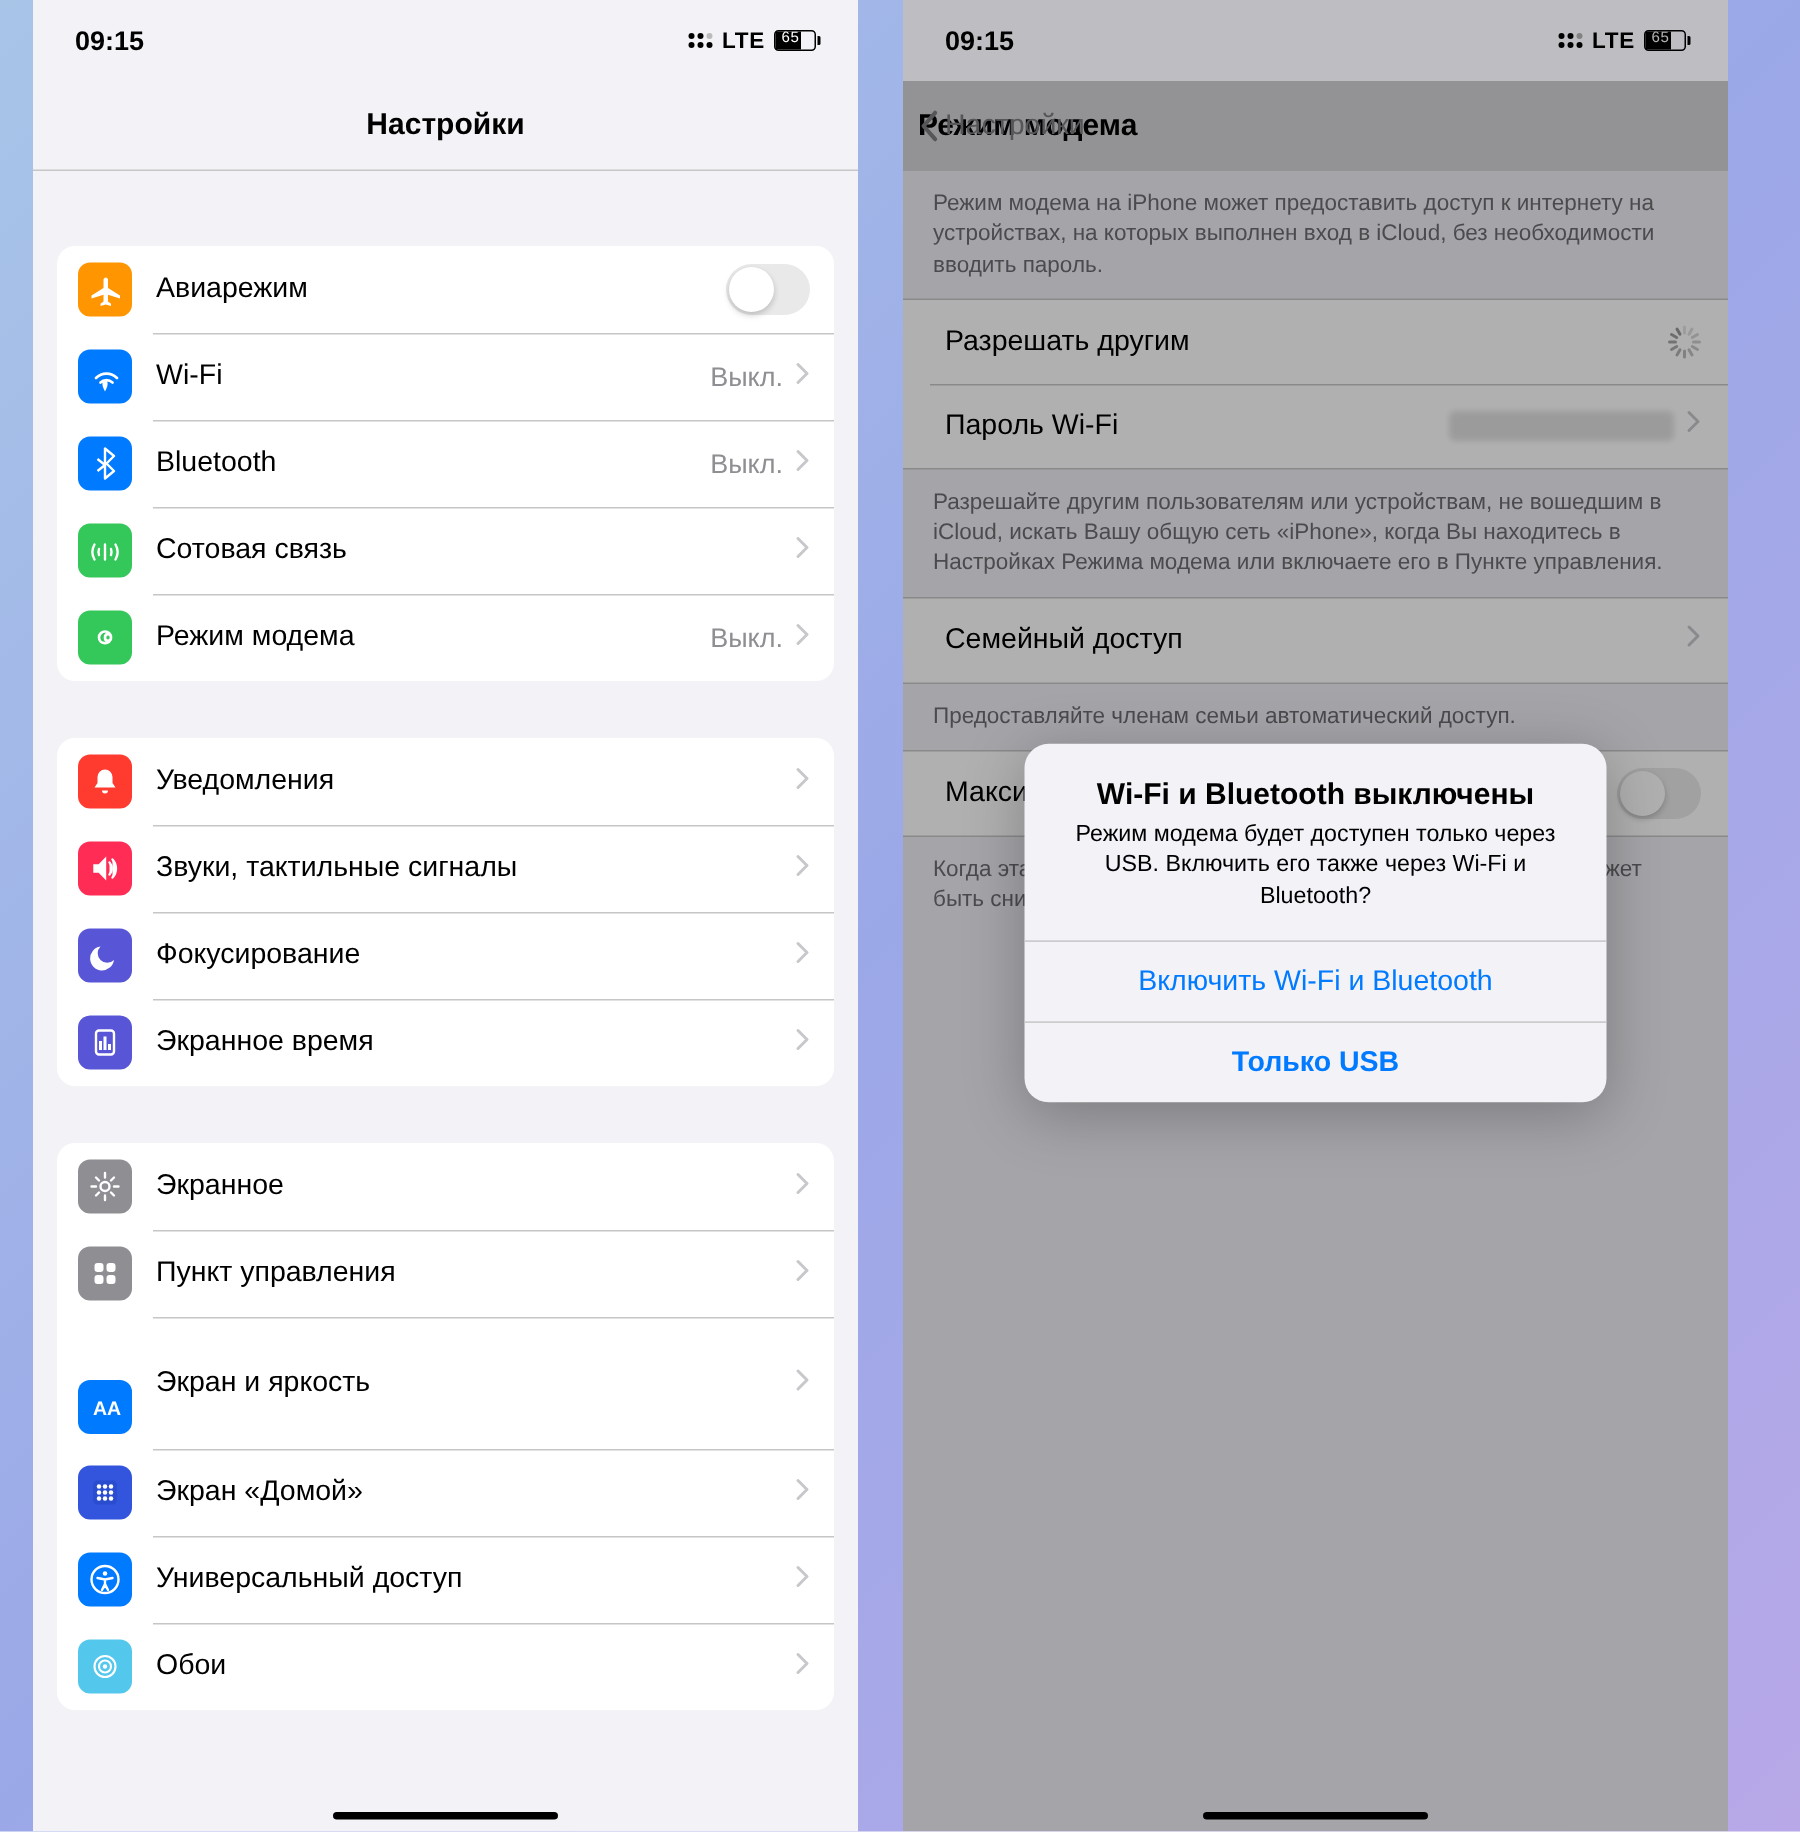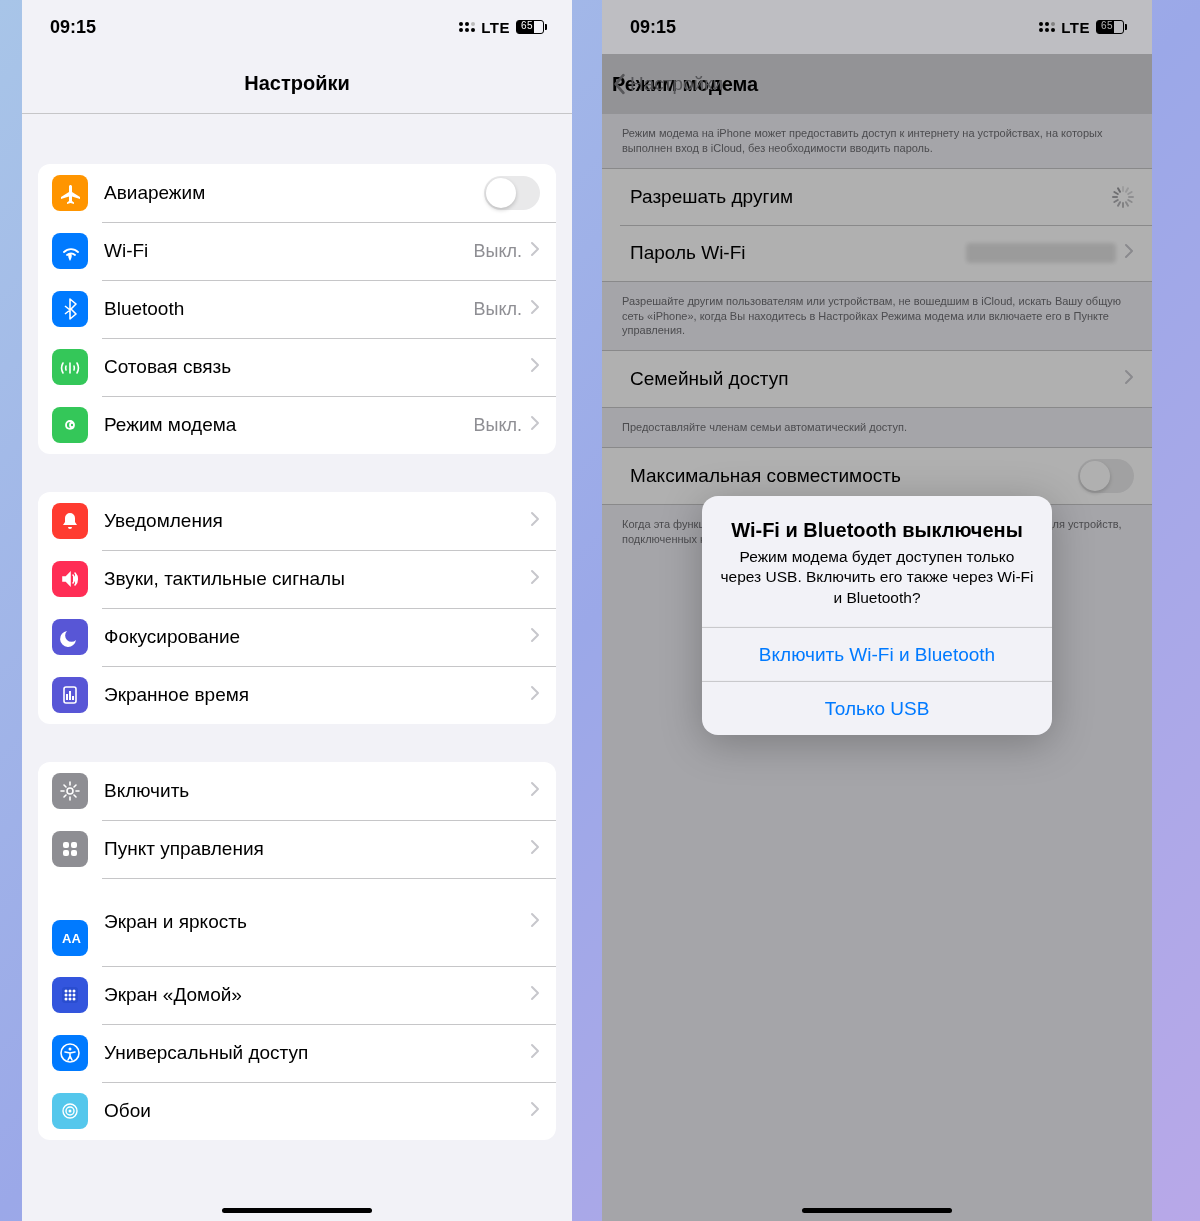--- a/index.html
+++ b/index.html
@@ -29,35 +29,35 @@
 .row + .row::before { content:""; position:absolute; left:64px; right:0; top:0; height:0.5px; background:#c6c6c8; }
 .icon { width:36px; height:36px; border-radius:8px; display:flex; align-items:center; justify-content:center; margin-right:16px; flex-shrink:0; }
 .icon svg { width:22px; height:22px; }
 .label { font-size:19px; color:#000; flex:1; }
 .value { font-size:18px; color:#8e8e93; margin-right:8px; }
 .chevron { color:#c7c7cc; }
 .chevron svg { width:10px; height:16px; }
 .toggle { width:56px; height:34px; background:#e9e9ea; border-radius:17px; position:relative; }
 .toggle .knob { width:30px; height:30px; background:#fff; border-radius:50%; position:absolute; top:2px; left:2px; box-shadow:0 2px 4px rgba(0,0,0,0.2); }
 
-.footnote { font-size:11px; color:#6d6d72; padding: 12px 20px; line-height:1.35; }
+.footnote { font-size:15px; color:#6d6d72; padding: 12px 20px; line-height:1.35; }
 .phone-right .group2 { background:#fff; border-radius:0; border-top:0.5px solid #c6c6c8; border-bottom:0.5px solid #c6c6c8; }
 .phone-right .group2 .row + .row::before { left:18px; }
 .phone-right .row { padding-left:28px; padding-right:18px; min-height:56px; }
 .phone-right .dim-overlay { position:absolute; inset:0; background:rgba(0,0,0,0.21); z-index:5; }
 .redacted { width:150px; height:20px; background:#e0e0e0; border-radius:4px; filter:blur(2px); margin-right:8px; }
 .spinner { width:22px; height:22px; position:relative; }
 .spinner span { position:absolute; left:10px; top:0; width:2px; height:6px; background:#8e8e93; border-radius:1px; transform-origin:1px 11px; }
 
-.alert { position:absolute; left:50%; top:50%; transform:translate(-50%,-48%); width:350px; background:#f2f2f7; border-radius:16px; z-index:10; overflow:hidden; box-shadow:0 8px 40px rgba(0,0,0,0.25); }
+.alert { position:absolute; left:50%; top:50%; transform:translate(-50%,-48%); width:388px; background:#f2f2f7; border-radius:16px; z-index:10; overflow:hidden; box-shadow:0 8px 40px rgba(0,0,0,0.25); }
 .alert-body { padding:22px 18px 18px; text-align:center; }
 .alert-title { font-size:20px; font-weight:600; color:#000; line-height:1.25; margin-bottom:4px; }
 .alert-msg { font-size:15.5px; color:#000; line-height:1.35; }
 .alert-btn { border-top:0.5px solid #c6c6c8; height:54px; display:flex; align-items:center; justify-content:center; font-size:19px; color:#007aff; }
-.alert-btn.bold { font-weight:400; }
+.alert-btn.bold { font-weight:700; }
 
 .home-indicator { position:absolute; bottom:8px; left:50%; transform:translateX(-50%); width:150px; height:5px; background:#000; border-radius:3px; }
 
 .right-dimmed .navbar, .right-dimmed .content-wrap { filter: brightness(0.88); }
 .content-wrap { position:relative; height:calc(100% - 54px); background:#efeff4; }
 .right-dimmed .statusbar { filter: brightness(0.88); }
 
 .phone-right .navbar { border-bottom:none; justify-content:flex-start; padding-left:10px; gap:14px; }
 .phone-right .navbar .back-txt { color:#8e8e93; font-size:19px; }
 .phone-right .navbar .title2 { font-size:20px; font-weight:600; }
@@ -198,21 +198,21 @@
         </div>
       </div>
       <div class="group">
         <div class="row">
           <div class="icon" style="background: rgb(142, 142, 147);">
             <svg viewBox="0 0 22 22">
               <circle cx="11" cy="11" r="3" fill="none" stroke="#fff" stroke-width="1.6"></circle>
               <path d="M11 2v3M11 17v3M2 11h3M17 11h3M5 5l2 2M15 15l2 2M17 5l-2 2M5 17l2-2" stroke="#fff" stroke-width="1.6" stroke-linecap="round"></path>
             </svg>
           </div>
-          <span class="label">Включить</span>
+          <span class="label">Экранное</span>
           <span class="chevron"><svg viewBox="0 0 10 16">
               <path d="M2 2 L8 8 L2 14" stroke="#c7c7cc" stroke-width="2" fill="none" stroke-linecap="round" stroke-linejoin="round"></path>
             </svg></span>
         </div>
         <div class="row">
           <div class="icon" style="background: rgb(142, 142, 147);">
             <svg viewBox="0 0 22 22">
               <rect x="4" y="4" width="6" height="6" rx="2" fill="#fff"></rect>
               <rect x="12" y="4" width="6" height="6" rx="2" fill="#fff"></rect>
               <rect x="4" y="12" width="6" height="6" rx="2" fill="#fff"></rect>

